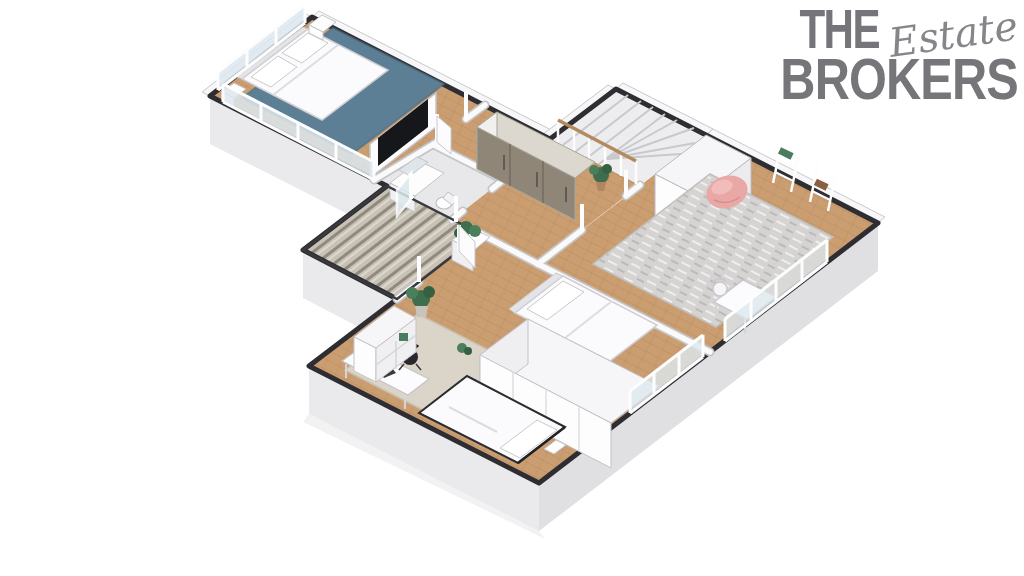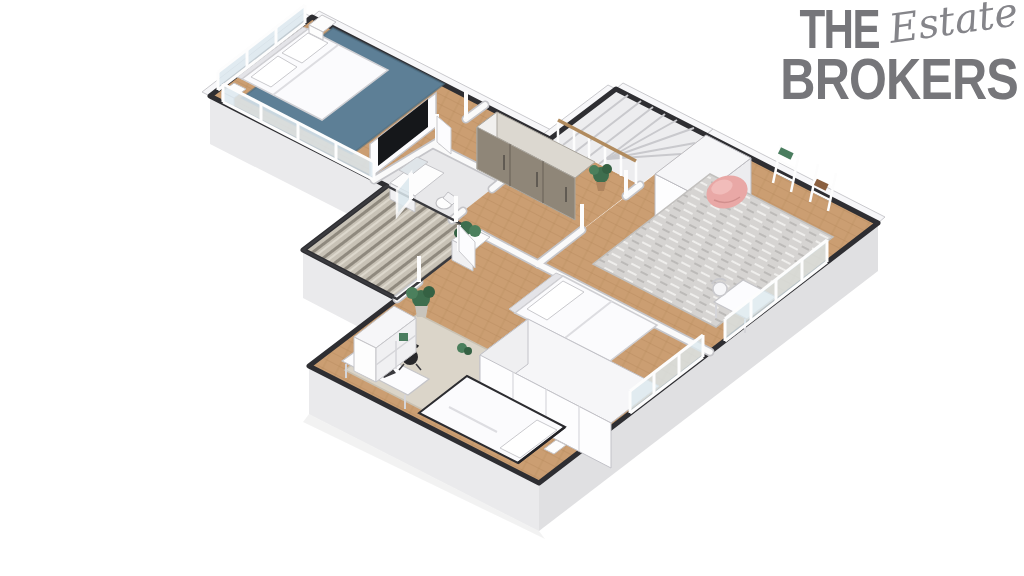--- a/index.html
+++ b/index.html
@@ -1,20 +1,20 @@
 <!DOCTYPE html>
 <html><head>
 <meta charset="utf-8">
 <style>
   html,body{margin:0;padding:0;background:#ffffff;}
   .canvas{position:relative;width:1024px;height:576px;background:#ffffff;overflow:hidden;
           font-family:"Liberation Sans", sans-serif;}
   .plan-svg{position:absolute;left:0;top:0;}
   .logo{position:absolute;top:2px;right:6px;text-align:right;color:#76767a;line-height:1;}
-  .logo-row1{display:flex;justify-content:flex-end;align-items:flex-start;gap:10px;}
+  .logo-row1{display:flex;justify-content:flex-end;align-items:flex-end;gap:10px;}
   .logo-the{display:inline-block;font-weight:700;font-size:54px;letter-spacing:-2px;
             transform:scale(0.78,1.04);transform-origin:right bottom;color:#76767a;}
   .logo-estate{display:inline-block;font-family:"DejaVu Serif", serif;font-style:italic;
                font-size:40px;transform:rotate(-8deg) translateY(-2px);color:#85858a;}
   .logo-brokers{font-weight:700;font-size:58px;letter-spacing:-1px;margin-top:-6px;
                 transform:scale(0.84,1.0);transform-origin:right top;color:#76767a;}
 </style>
 </head>
 <body>
 

